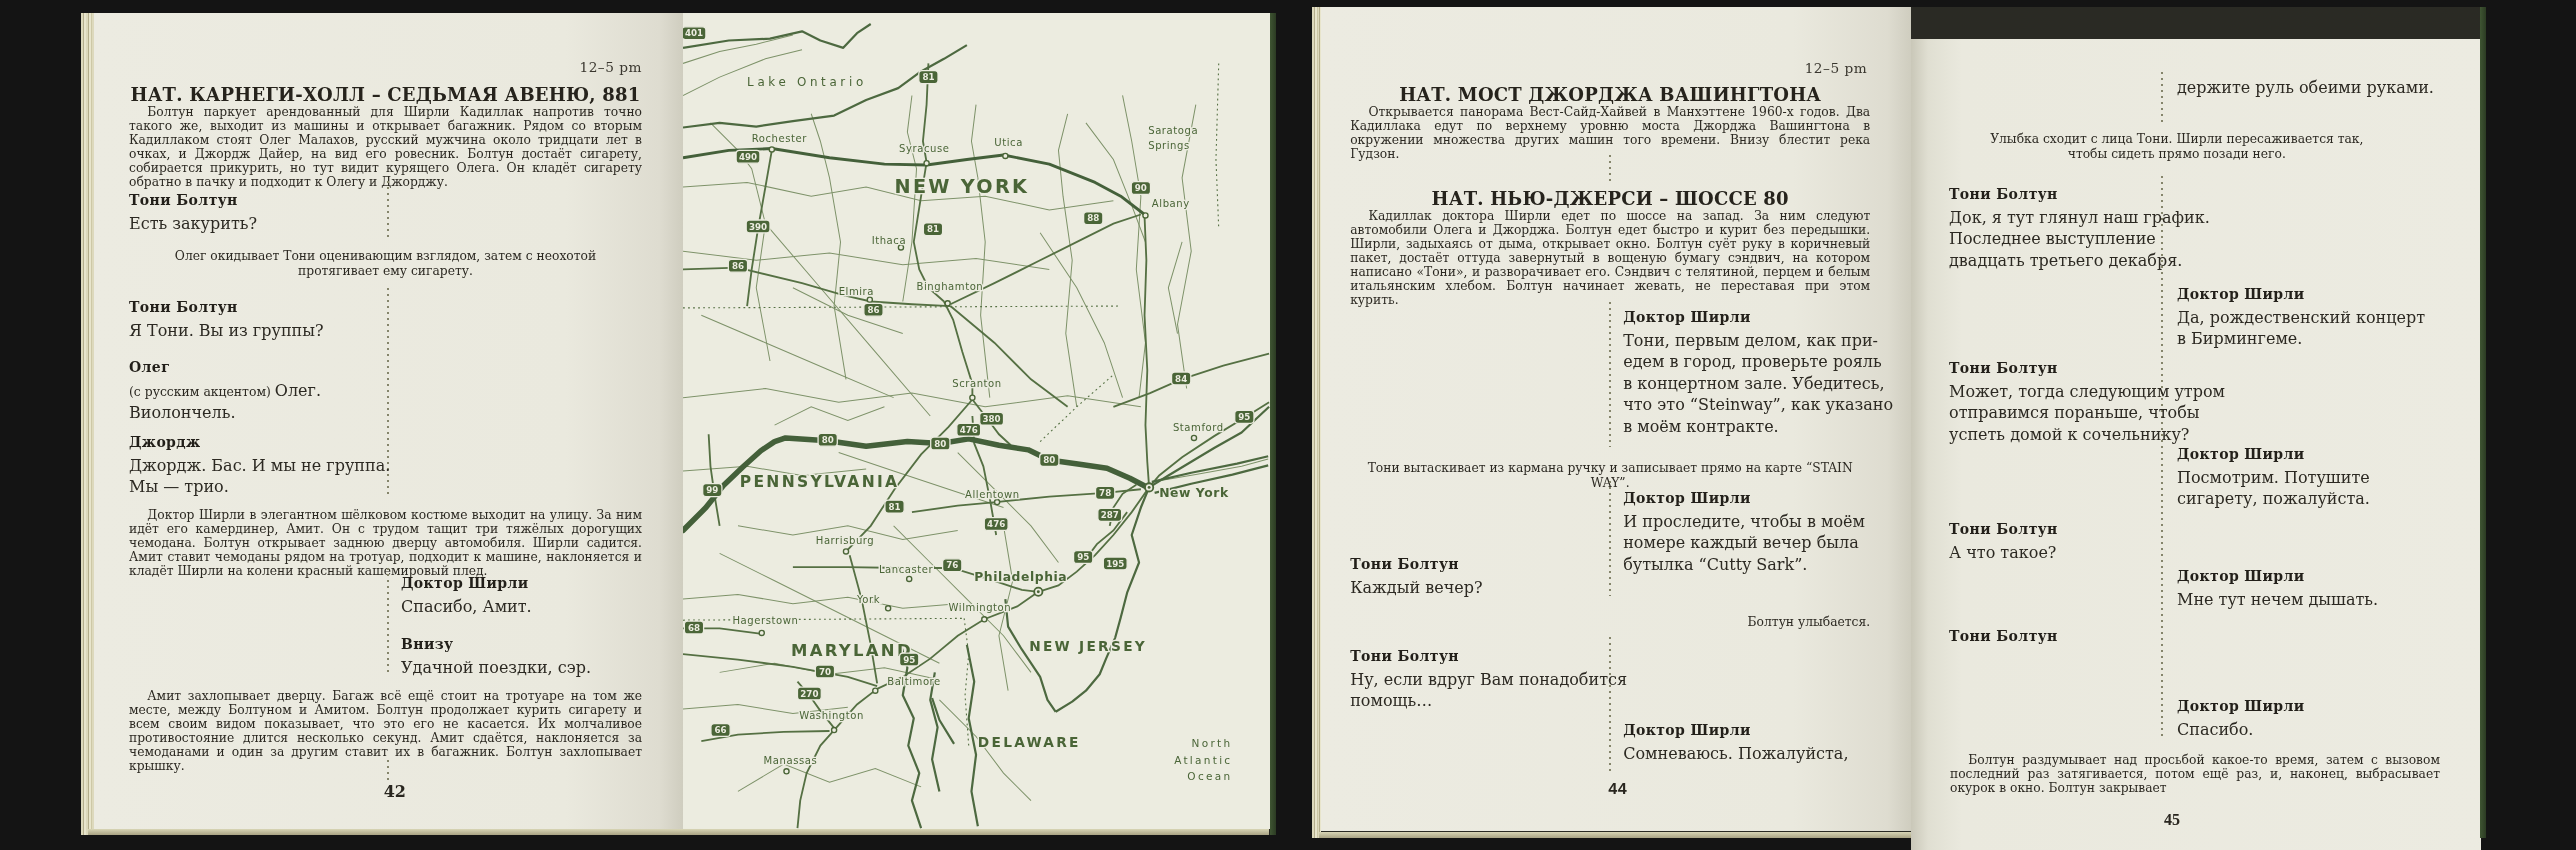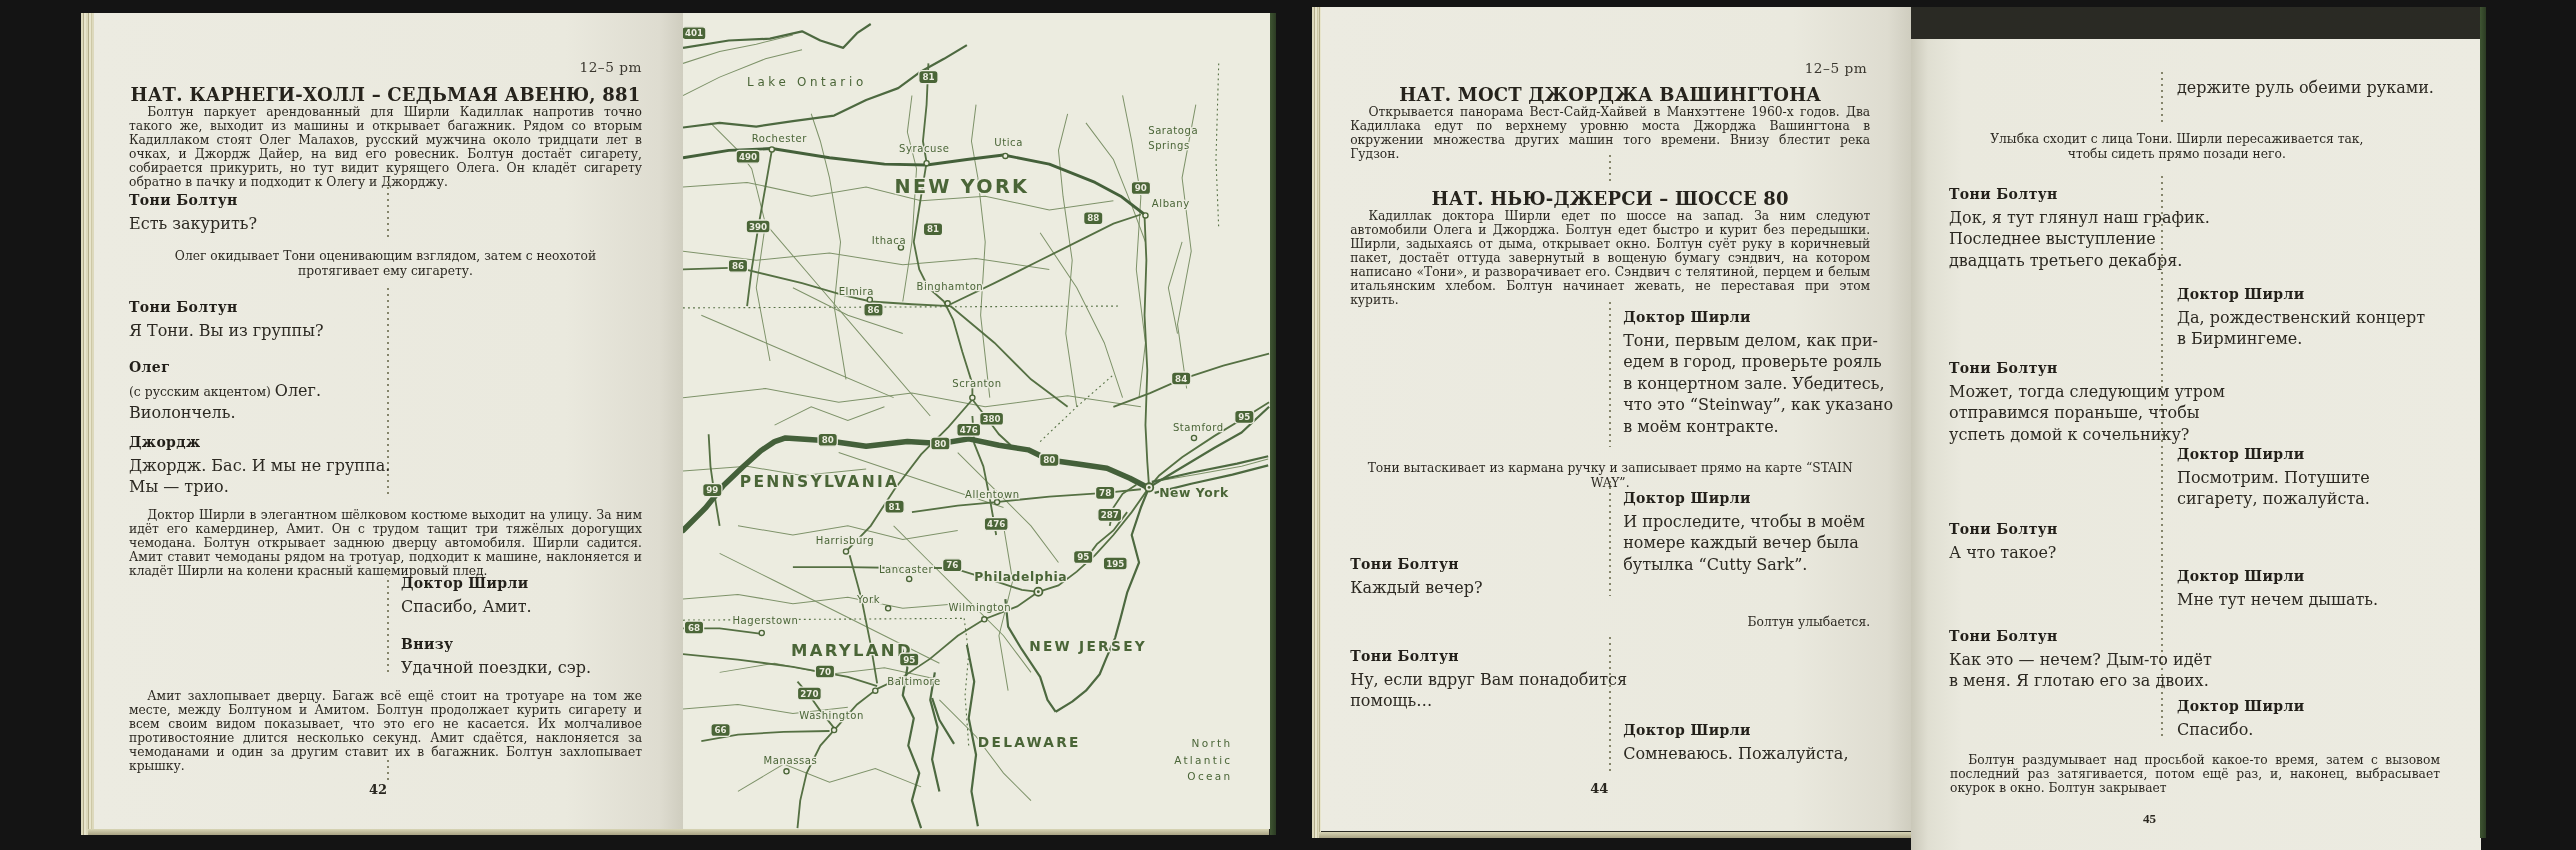--- a/index.html
+++ b/index.html
@@ -9,21 +9,21 @@
   .page{position:absolute;top:0;height:100%;}
   .page-inner{position:absolute;inset:0;}
   .abs{position:absolute;}
   .time{font-size:13.7px;letter-spacing:0.5px;color:#3a372f;}
   .heading{font-weight:bold;font-size:18px;text-align:center;letter-spacing:0.2px;color:#26231c;}
   .para{font-size:12.3px;line-height:14px;text-align:justify;text-indent:18.3px;color:#2c2922;}
   .action-c{font-size:12.3px;line-height:14.7px;text-align:center;white-space:pre-line;color:#2c2922;}
   .dname{font-weight:bold;font-size:14px;letter-spacing:0.4px;margin-bottom:4.6px;color:#221f19;}
   .dtext{font-size:16px;line-height:21.5px;white-space:pre;color:#2c2922;}
   .dparen{font-size:12.4px;}
-  .pagenum{font-weight:bold;font-size:13px;text-align:left;}
+  .pagenum{font-weight:bold;font-size:16px;text-align:right;}
   .vline{position:absolute;width:1.8px;
          background-image:repeating-linear-gradient(to bottom,#85856b 0 1.8px,transparent 1.8px 6px);}
   .stack-left{position:absolute;top:0;bottom:0;left:0;
       background:repeating-linear-gradient(90deg,#ddd9bc 0 1.8px,#b4ae8c 1.8px 2.7px,#e8e5cc 2.7px 4.6px,#cdc8a6 4.6px 5.5px);}
   .stack-bottom{position:absolute;left:7.3px;right:7.3px;bottom:0;height:6.4px;
       background:linear-gradient(180deg,#d8d5b5,#a9a384);}
   .coverstrip{position:absolute;top:0;bottom:0;
       background:linear-gradient(90deg,#3f5533,#2c3b23);}
   .tpage{background:linear-gradient(90deg,#ecebe1 0%,#eae9de 80%,#dedcd0 96%,#cfcdbf 100%);}
   .tpage-r{background:linear-gradient(90deg,#c9c7b8 0%,#e0dfd2 3%,#eae9de 9%,#ecebe1 100%);}
@@ -343,21 +343,21 @@
       <div class="abs" style="left:29px;top:641px;width:256px;">
         <div class="dname">Тони Болтун</div>
         <div class="dtext">Ну, если вдруг Вам понадобится
 помощь…</div>
       </div>
       <div class="abs" style="left:302px;top:715px;width:261px;">
         <div class="dname">Доктор Ширли</div>
         <div class="dtext">Сомневаюсь. Пожалуйста,</div>
       </div>
 
-      <div class="abs pagenum" style="top:774px;left:269px;width:37px;">44</div>
+      <div class="abs pagenum" style="top:774px;left:269px;width:37px;font-family:Liberation Mono, monospace;">44</div>
     </div>
   </div>
 
   <div class="page tpage-r" style="left:599px;width:570px;height:824px;margin-top:32px;">
     <div class="page-inner">
       <div class="vline" style="left:250px;top:33px;height:53px;"></div>
       <div class="abs dtext" style="left:266px;top:38px;width:275px;">держите руль обеими руками.</div>
 
       <div class="abs action-c" style="top:93px;left:18.3px;width:495px;">Улыбка сходит с лица Тони. Ширли пересаживается так,
 чтобы сидеть прямо позади него.</div>
@@ -389,22 +389,20 @@
       <div class="abs" style="left:38px;top:482px;width:206px;">
         <div class="dname">Тони Болтун</div>
         <div class="dtext">А что такое?</div>
       </div>
       <div class="abs" style="left:266px;top:529px;width:275px;">
         <div class="dname">Доктор Ширли</div>
         <div class="dtext">Мне тут нечем дышать.</div>
       </div>
       <div class="abs" style="left:38px;top:589px;width:220px;">
         <div class="dname">Тони Болтун</div>
-        <div class="dtext">Как это — нечем? Дым-то идёт
-в меня. Я глотаю его за двоих.</div>
       </div>
       <div class="abs" style="left:266px;top:659px;width:275px;">
         <div class="dname">Доктор Ширли</div>
         <div class="dtext">Спасибо.</div>
       </div>
 
       <div class="abs para" style="top:714px;left:39px;width:490px;">Болтун раздумывает над просьбой какое-то время, затем с вызовом последний раз затягивается, потом ещё раз, и, наконец, выбрасывает окурок в окно. Болтун закрывает</div>
 
       <div class="abs pagenum" style="top:772px;left:232px;width:37px;font-family:Liberation Serif, serif;">45</div>
     </div>

